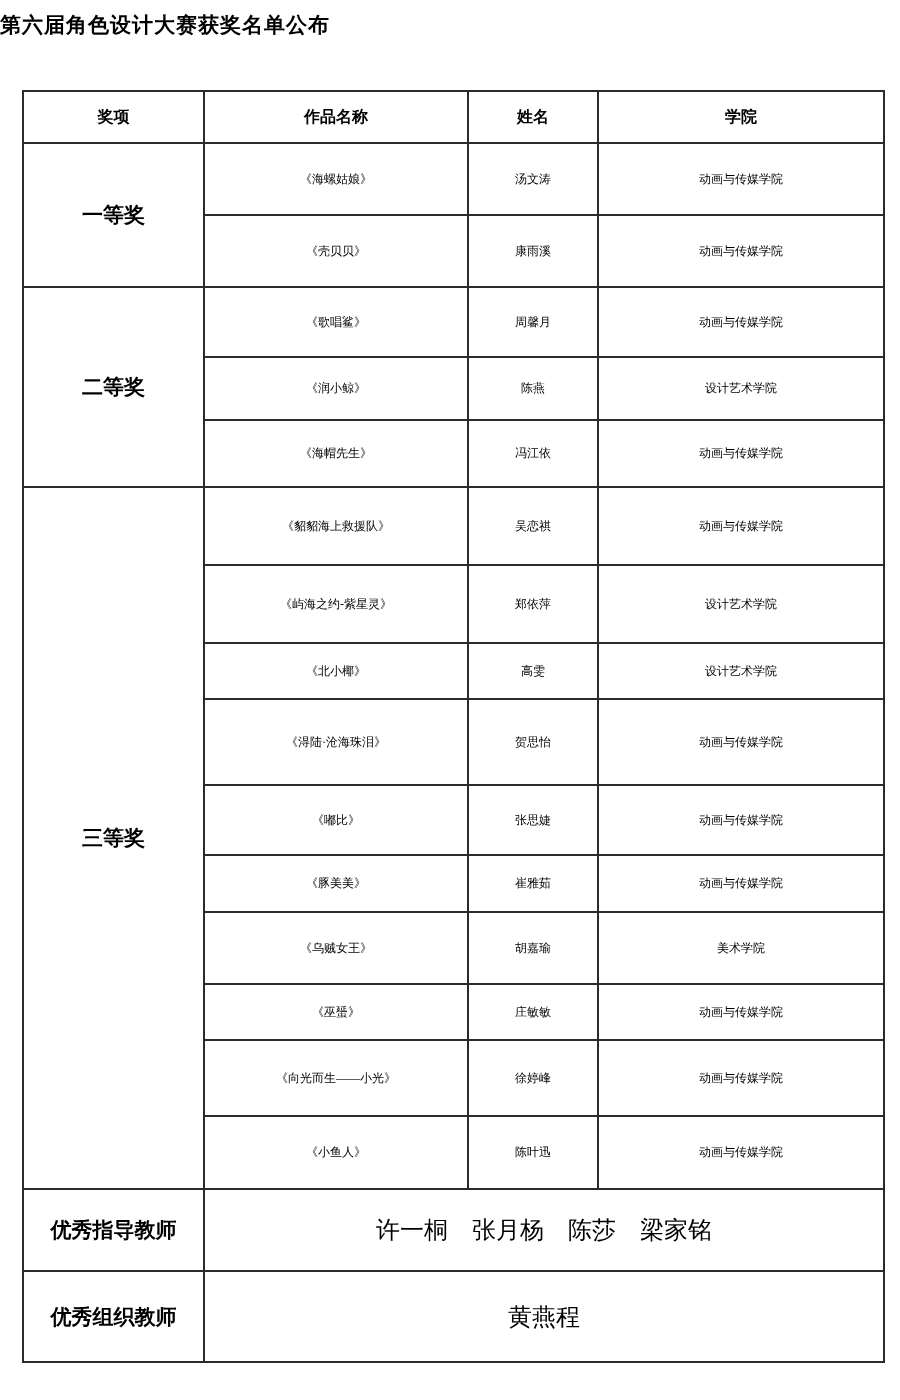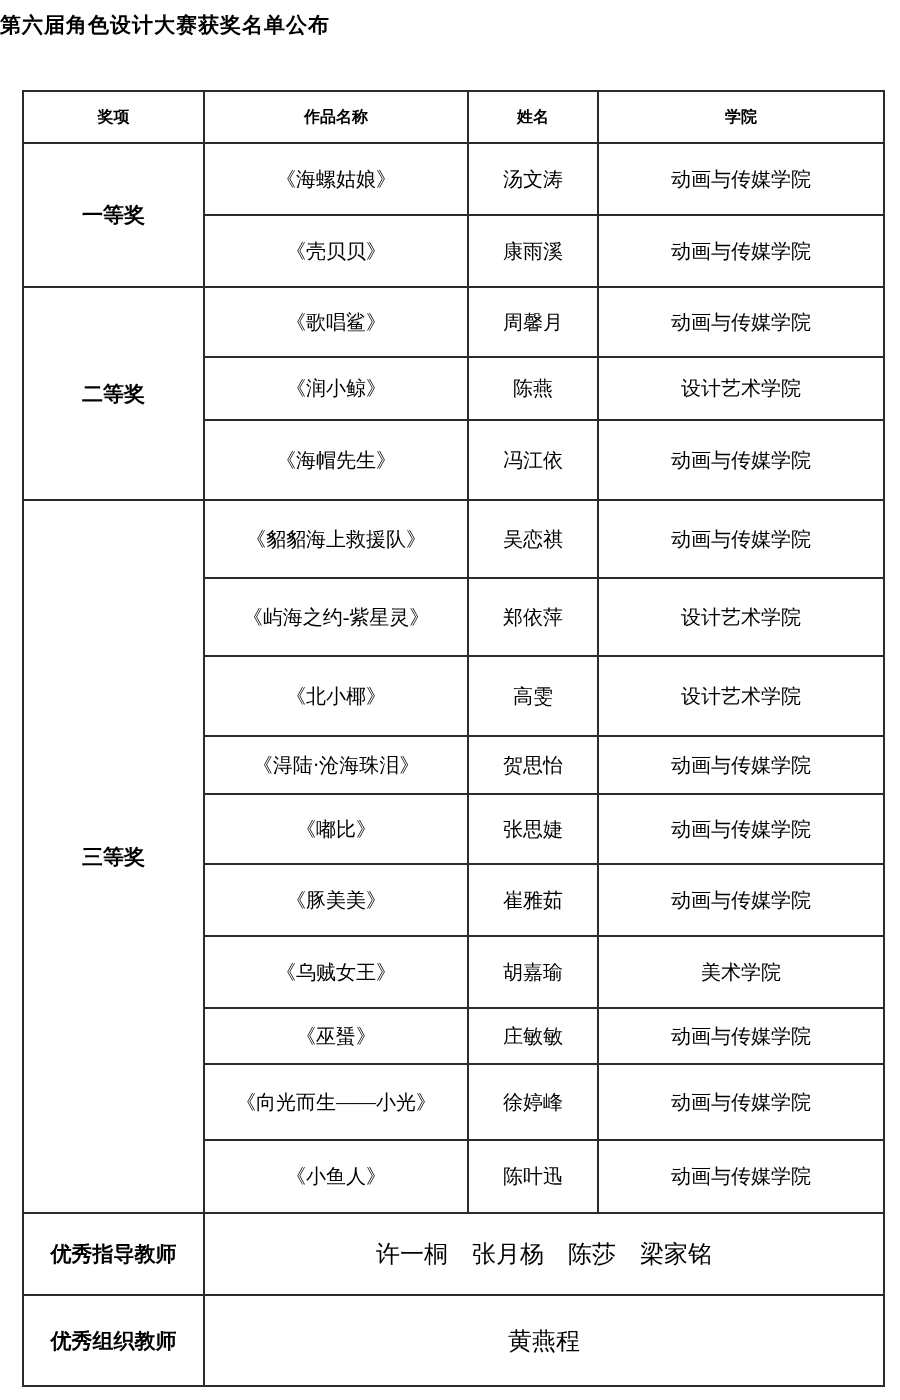--- a/index.html
+++ b/index.html
@@ -26,21 +26,21 @@
   table.awards th,
   table.awards td{
     border:2px solid #2b2b2b;
     text-align:center;vertical-align:middle;
     padding:0 4px;overflow:hidden;
   }
   table.awards th{
     font-size:16px;font-weight:bold;
   }
   table.awards td{
-    font-size:20px;font-weight:normal;
+    font-size:12px;font-weight:normal;
   }
   table.awards td.award-cell{
     font-size:21px;font-weight:bold;
   }
   table.awards td.footer-label-cell{
     font-size:21px;font-weight:bold;
   }
   table.awards td.footer-value-cell{
     font-size:24px;
   }
@@ -83,52 +83,52 @@
           <td rowspan="3" class="award-cell">二等奖</td>
           <td class="work-cell">《歌唱鲨》</td>
           <td class="name-cell">周馨月</td>
           <td class="college-cell">动画与传媒学院</td>
         </tr>
         <tr style="height: 63px; margin-left: 27px;">
           <td class="work-cell">《润小鲸》</td>
           <td class="name-cell">陈燕</td>
           <td class="college-cell">设计艺术学院</td>
         </tr>
-        <tr style="height: 80px;">
+        <tr style="height: 67px;">
           <td class="work-cell">《海帽先生》</td>
           <td class="name-cell">冯江依</td>
           <td class="college-cell">动画与传媒学院</td>
         </tr>
         <tr style="height: 78px;">
           <td rowspan="10" class="award-cell">三等奖</td>
           <td class="work-cell">《貂貂海上救援队》</td>
           <td class="name-cell">吴恋祺</td>
           <td class="college-cell">动画与传媒学院</td>
         </tr>
         <tr style="height: 78px; margin-top: 16px;">
           <td class="work-cell">《屿海之约-紫星灵》</td>
           <td class="name-cell">郑依萍</td>
           <td class="college-cell">设计艺术学院</td>
         </tr>
-        <tr style="height: 80px;">
+        <tr style="height: 56px;">
           <td class="work-cell">《北小椰》</td>
           <td class="name-cell">高雯</td>
           <td class="college-cell">设计艺术学院</td>
         </tr>
-        <tr style="height: 58px;">
+        <tr style="height: 86px;">
           <td class="work-cell">《淂陆·沧海珠泪》</td>
           <td class="name-cell">贺思怡</td>
           <td class="college-cell">动画与传媒学院</td>
         </tr>
         <tr style="height: 70px;">
           <td class="work-cell">《嘟比》</td>
           <td class="name-cell">张思婕</td>
           <td class="college-cell">动画与传媒学院</td>
         </tr>
-        <tr style="height: 72px;">
+        <tr style="height: 57px;">
           <td class="work-cell">《豚美美》</td>
           <td class="name-cell">崔雅茹</td>
           <td class="college-cell">动画与传媒学院</td>
         </tr>
         <tr style="height: 72px; margin-left: 47px;">
           <td class="work-cell">《乌贼女王》</td>
           <td class="name-cell">胡嘉瑜</td>
           <td class="college-cell">美术学院</td>
         </tr>
         <tr style="height: 56px;">

